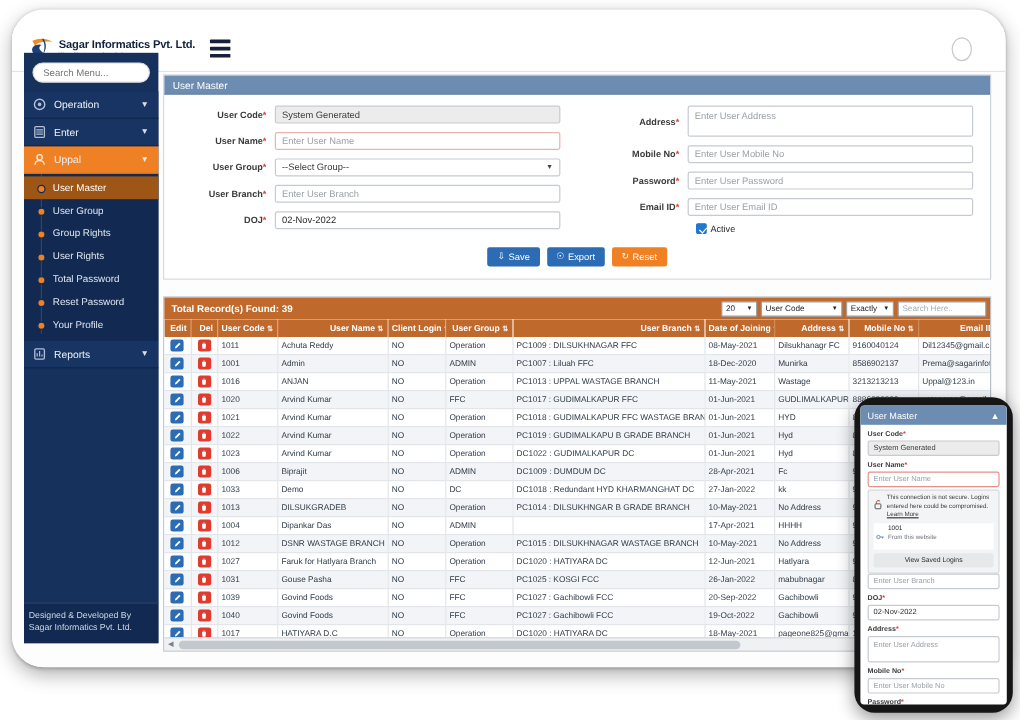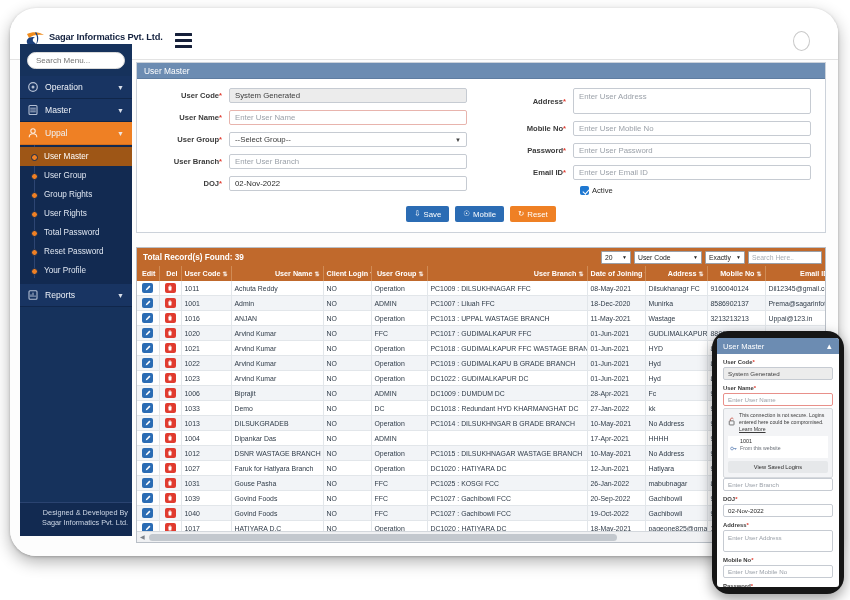--- a/index.html
+++ b/index.html
@@ -97,21 +97,21 @@
   }
   .sub-item::before {
     content: ""; position: absolute; left: 11px; top: 7px;
     width: 5px; height: 5px; border-radius: 50%;
     background: #ef8024; border: 1px solid #122a51;
   }
   .sub-item.current { background: #9e5616; color: #ffffff; }
   #sidebar-spacer { flex: 1 1 auto; background: #16325c; }
   #sidebar-footer {
     background: #122a51; border-top: 1px solid #2a4370;
-    padding: 5px 4px 7px 4px; text-align: right;
+    padding: 5px 4px 7px 4px; text-align: left;
     color: #cdd7e6; font-size: 7.3px; line-height: 1.45;
   }
 
   
   #main { position: absolute; left: 126px; top: 40px; width: 690px; }
 
   .panel { background: #fff; border: 1px solid #ccd2da; }
   #form-panel { width: 690px; }
   .panel-title {
     height: 16px; background: #6c8cb2; color: #fff;
@@ -316,21 +316,21 @@
       <span class="chev">▼</span>
     </div>
 
     <div class="nav-group">
       <span class="g-icon">
         <svg viewBox="0 0 12 12" width="12" height="12">
               <rect x="2" y="1.5" width="8" height="9" rx="1" fill="none" stroke="#cfd8e8" stroke-width="1.1"></rect>
               <path d="M3.2 4.2h5.6M3.2 6h5.6M3.2 7.8h5.6" stroke="#cfd8e8" stroke-width="0.9"></path>
             </svg>
       </span>
-      <span>Master</span>
+      <span>Enter</span>
       <span class="chev">▼</span>
     </div>
 
     <div class="nav-group active">
       <span class="g-icon">
         <svg viewBox="0 0 12 12" width="12" height="12">
               <circle cx="6" cy="4" r="2.2" fill="none" stroke="#ffffff" stroke-width="1.1"></circle>
               <path d="M2.2 10.2c0-2.2 1.7-3.4 3.8-3.4s3.8 1.2 3.8 3.4" fill="none" stroke="#ffffff" stroke-width="1.1"></path>
             </svg>
       </span>
@@ -464,21 +464,21 @@
         </div>
       </div>
 
       <div id="form-actions">
         <div class="btn blue">
           <span class="bi">⇩</span>
           <span>Save</span>
         </div>
         <div class="btn blue">
           <span class="bi">☉</span>
-          <span>Mobile</span>
+          <span>Export</span>
         </div>
         <div class="btn orange">
           <span class="bi">↻</span>
           <span>Reset</span>
         </div>
       </div>
     </div>
 
     <div id="records-panel">
       <div id="records-toolbar">

